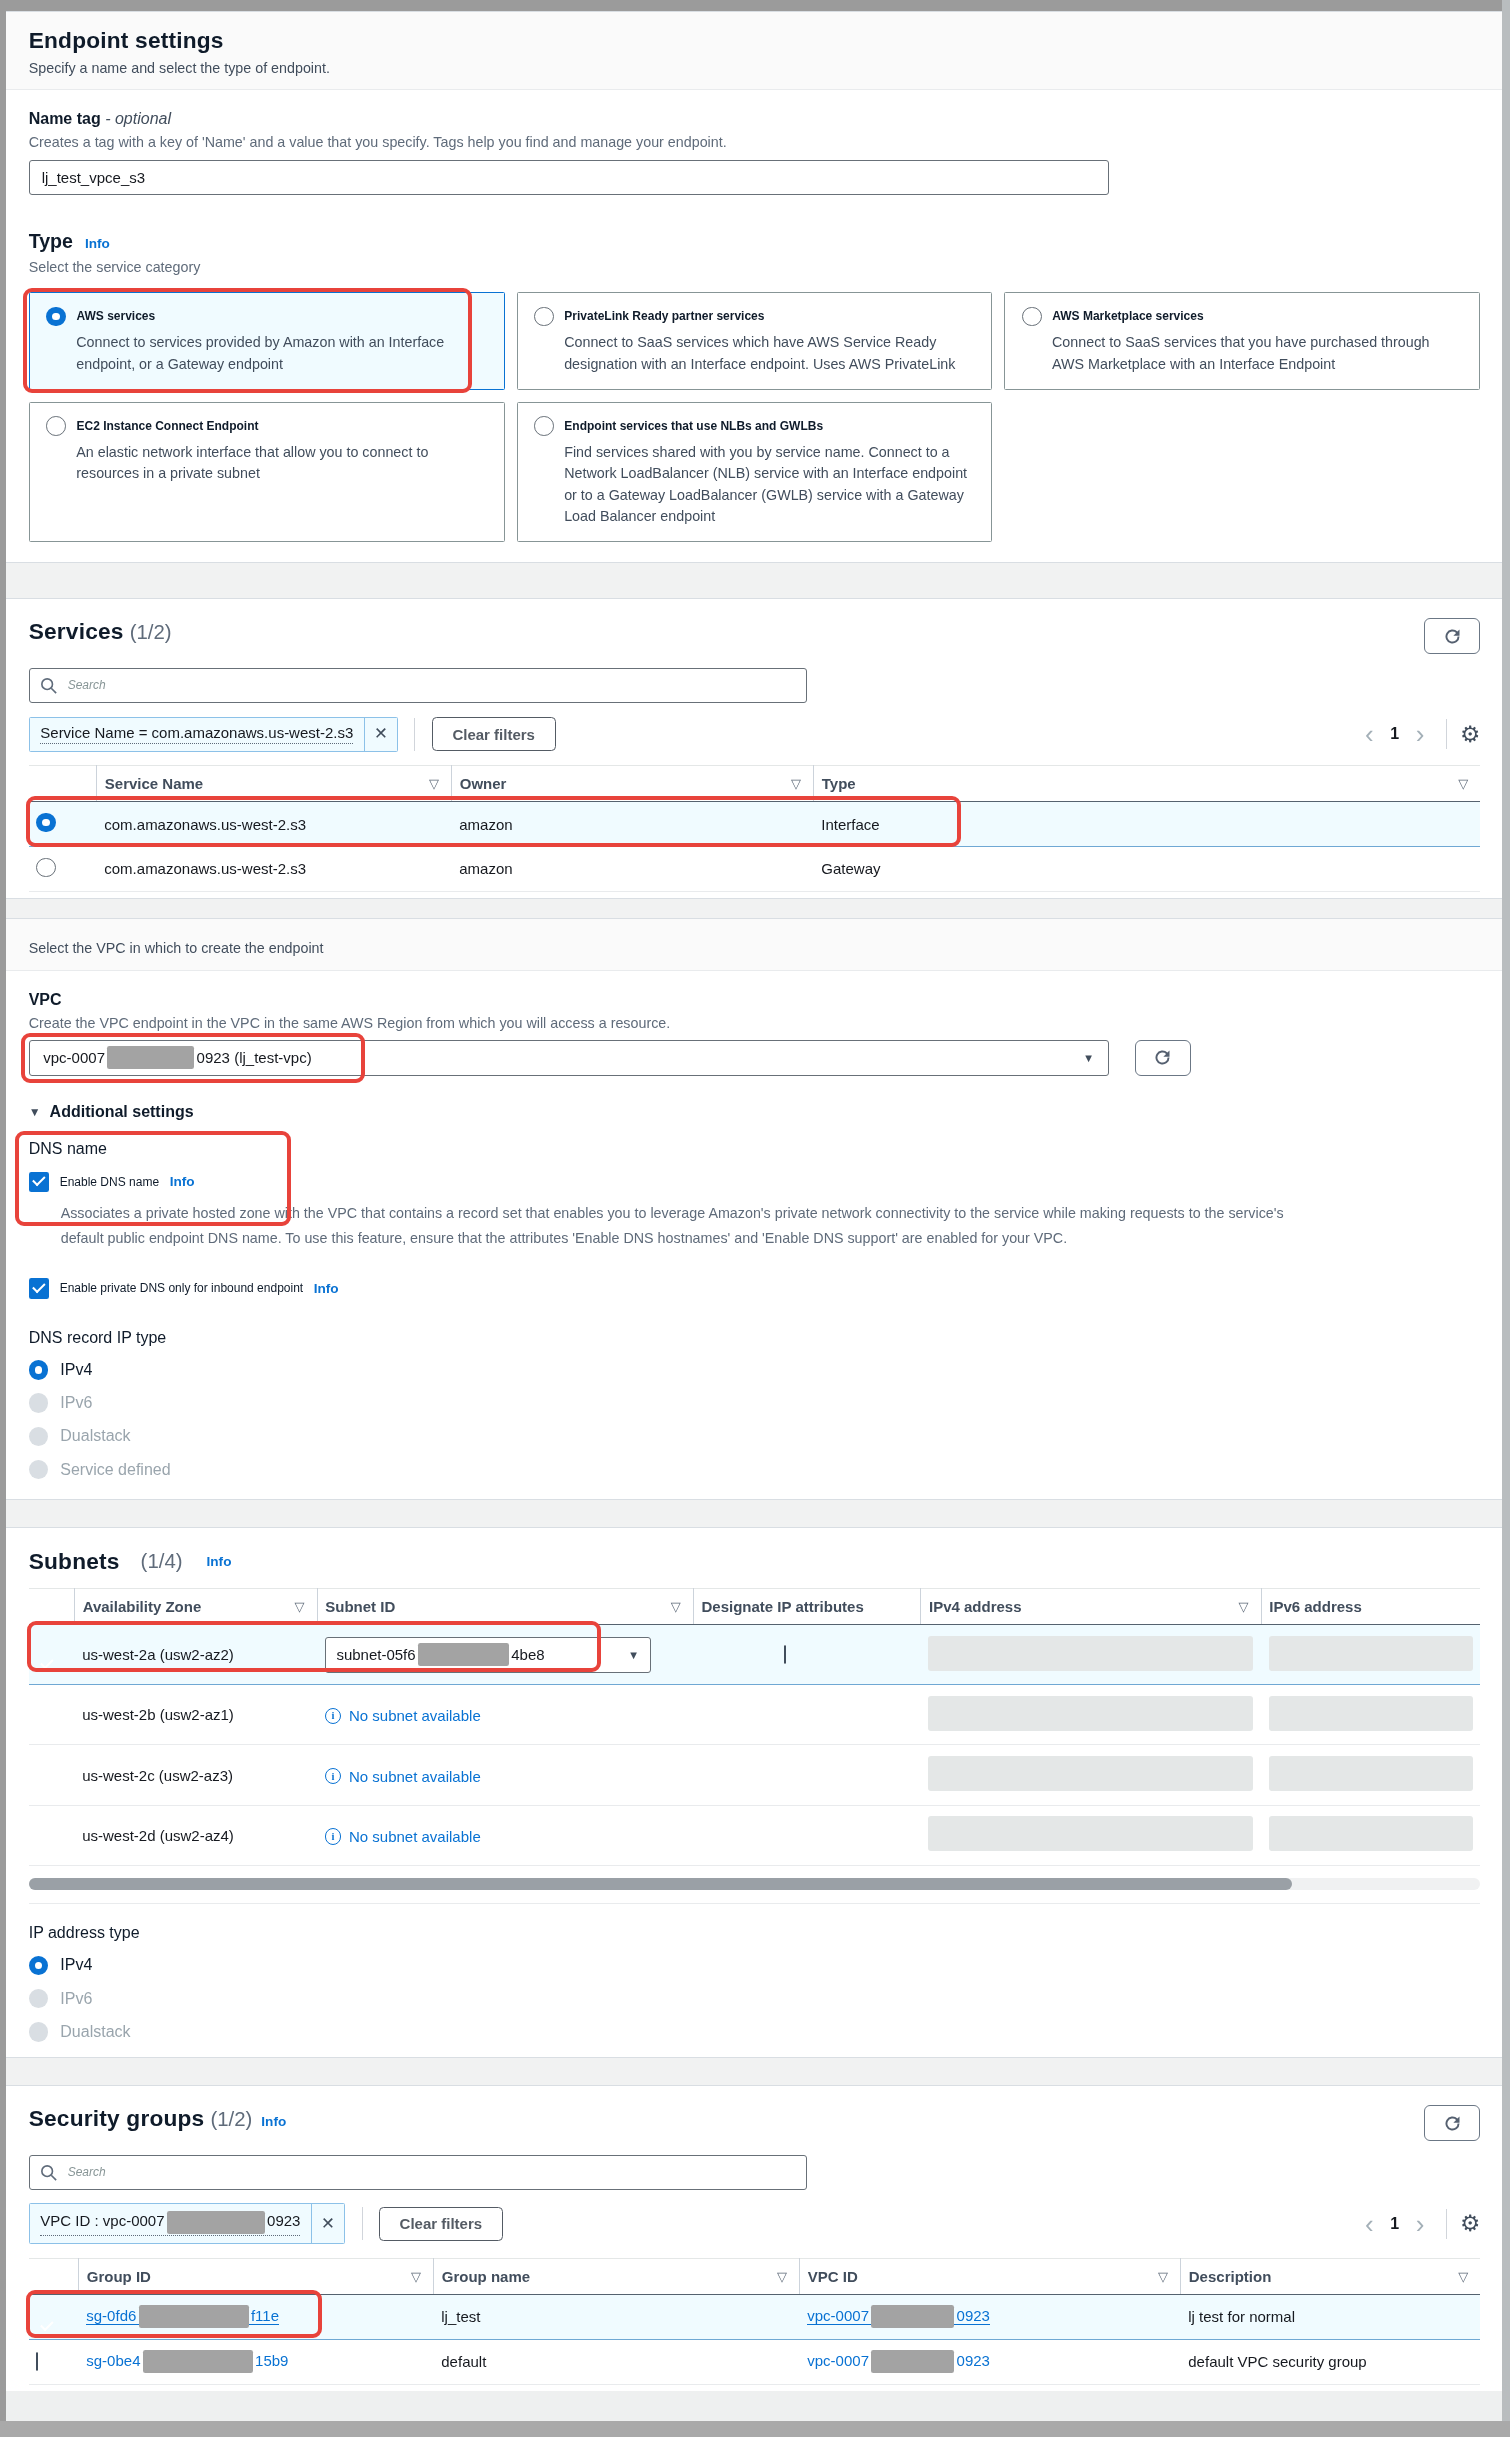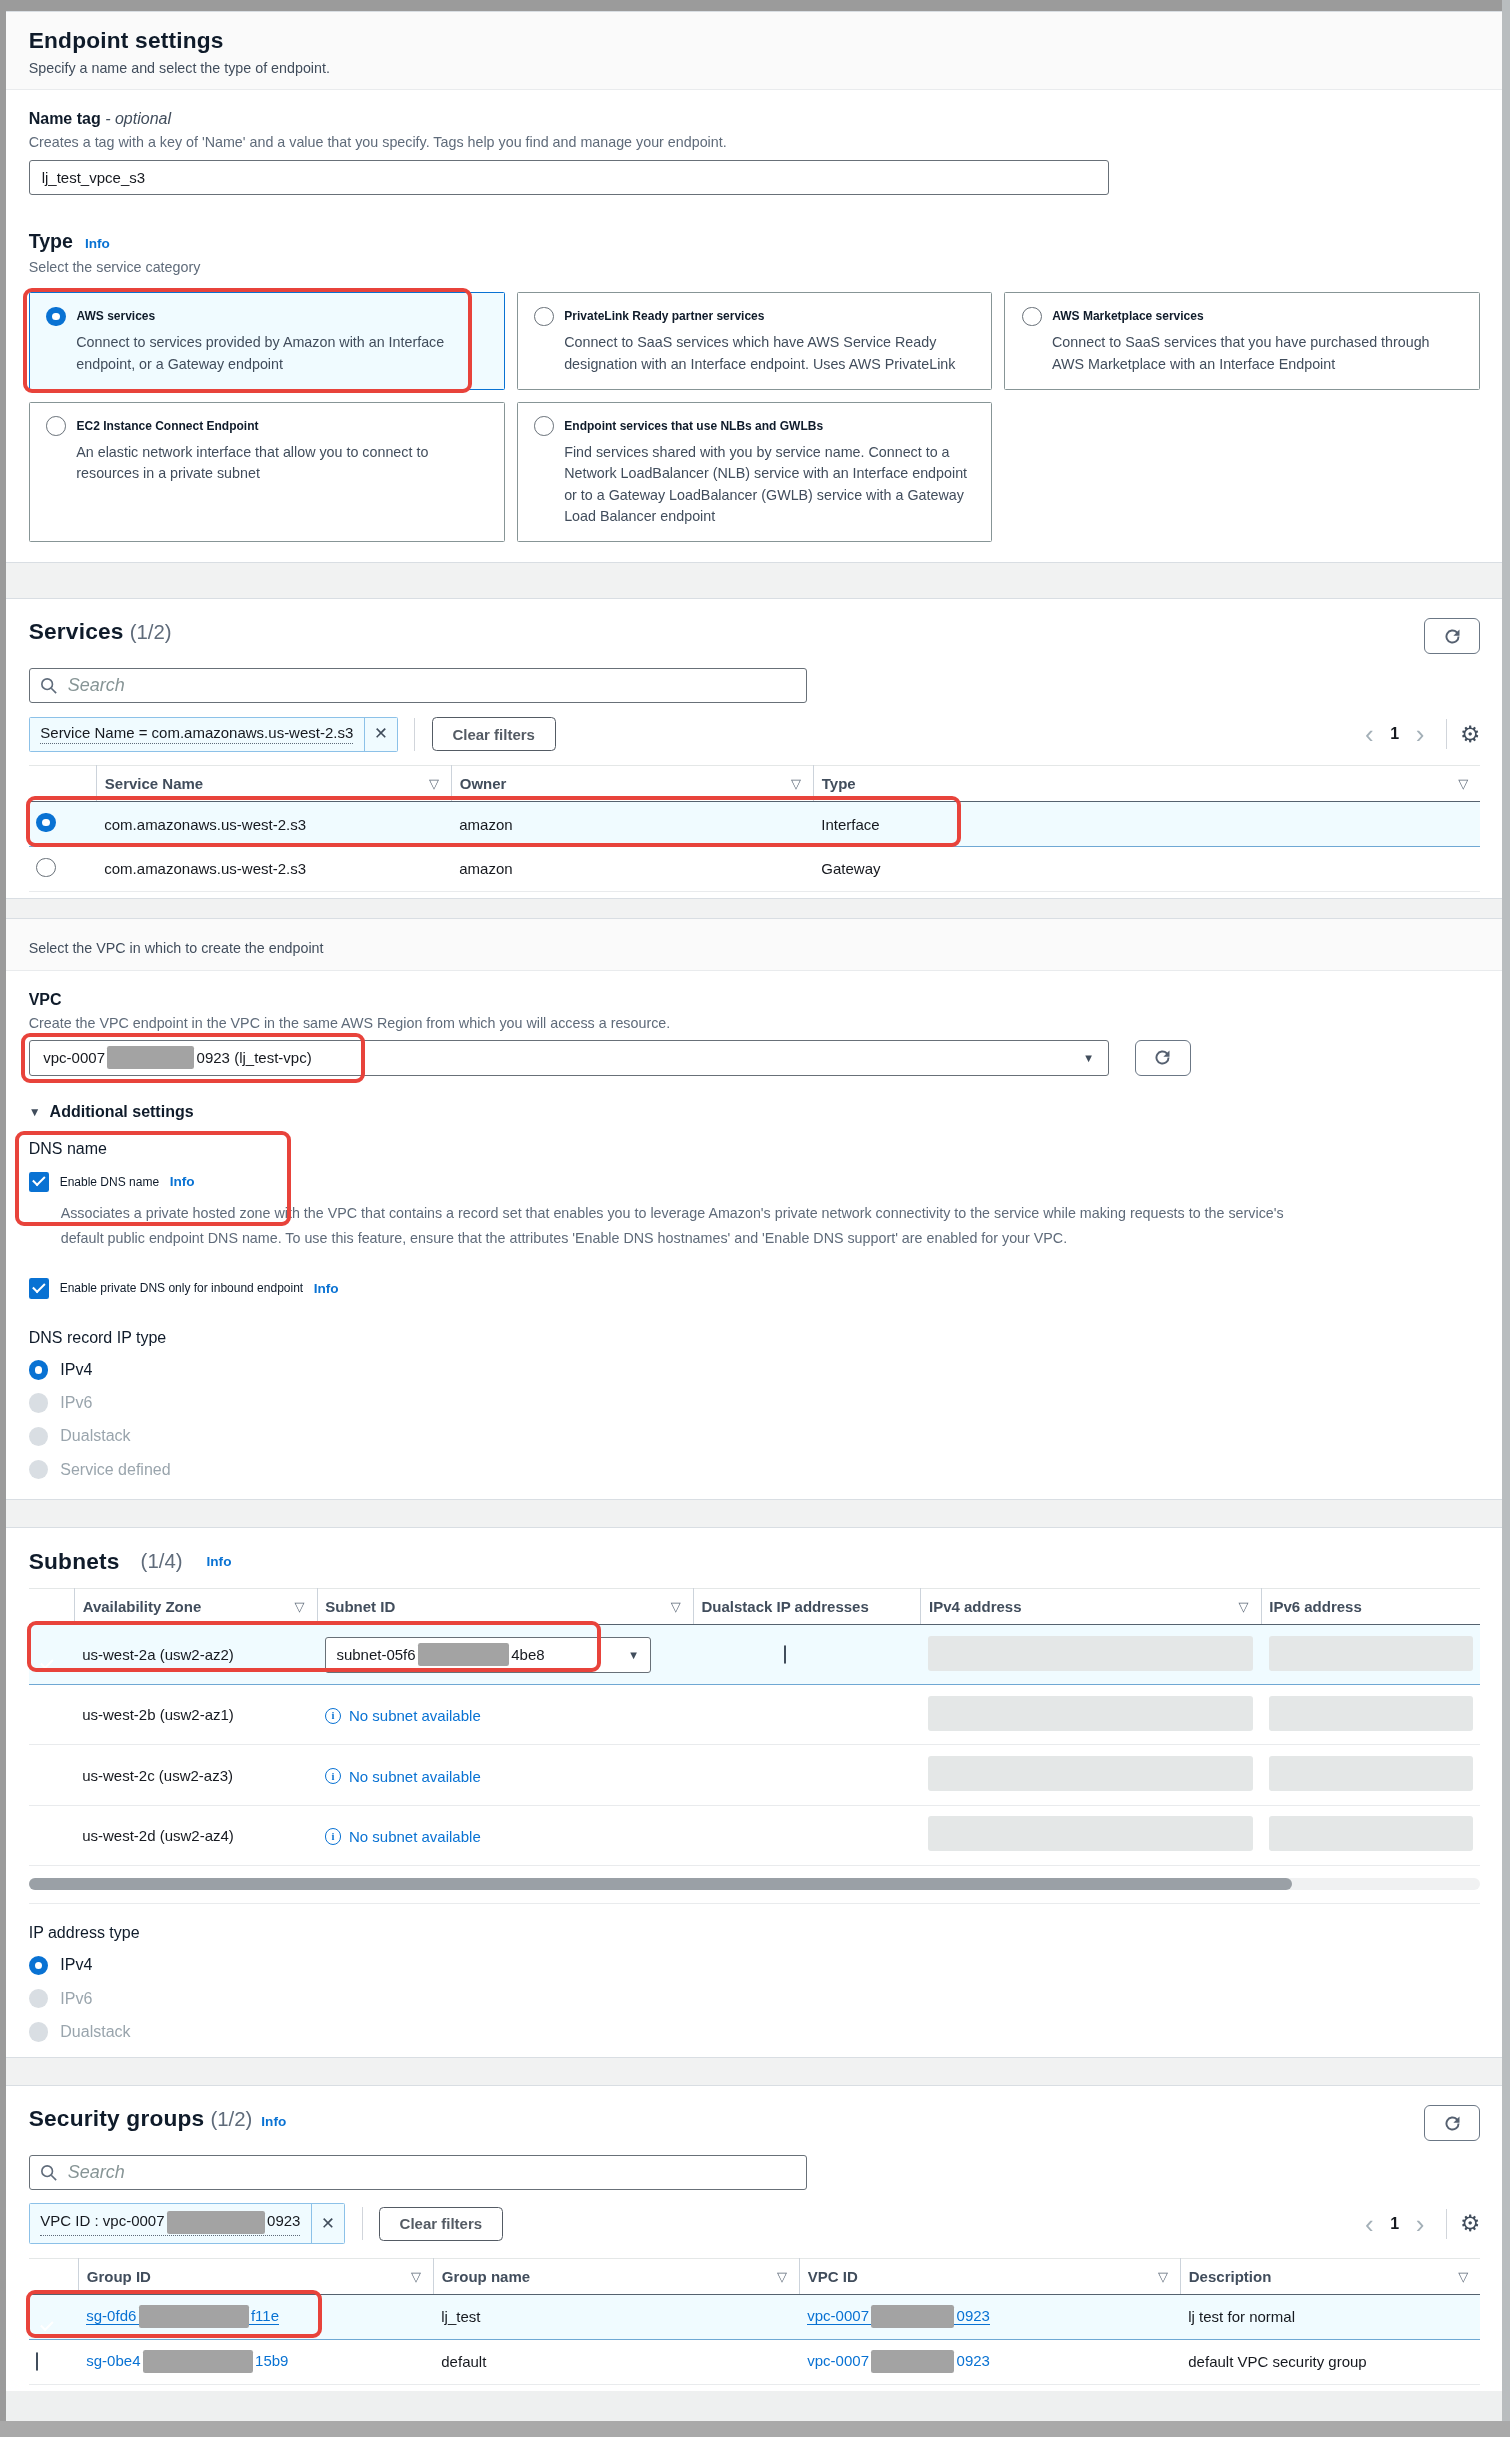--- a/index.html
+++ b/index.html
@@ -24,21 +24,21 @@
   .semib { font-weight:600; }
   .opt { font-style:italic; color:#414d5c; }
   .desc { font-size:14.3px; color:#5f6b7a; margin-top:6px; }
   .info-link { font-size:13.6px; font-weight:700; color:#0972d3; cursor:pointer; }
 
   .text-input { width:1080px; height:35px; border:0.8px solid #687078; border-radius:3px; font-size:15px; padding:0 12px; color:#16191f; font-family:inherit; background:#fff; }
   .text-input::placeholder { font-style:italic; color:#879596; }
 
   .search-wrap { position:relative; width:778px; }
   .search-wrap svg { position:absolute; left:10.6px; top:8.3px; }
-  .search-input { width:778px; height:35px; border:0.8px solid #687078; border-radius:3px; font-size:18px; padding:0 12px 0 38px; font-family:inherit;font-style:italic; }
+  .search-input { width:778px; height:35px; border:0.8px solid #687078; border-radius:3px; font-size:12px; padding:0 12px 0 38px; font-family:inherit;font-style:italic; }
   .search-input::placeholder { font-style:italic; color:#879596; }
 
   
   .type-grid { display:grid; grid-template-columns:1fr 1fr 1fr; gap:12px; margin-top:16.6px; }
   .type-card { border:0.8px solid #879596; border-radius:1.5px; background:#fff; padding:13.6px 16.6px; position:relative; }
   .type-card.sel { border:1.5px solid #0972d3; background:#f0fbff; }
   .tc-top { display:flex; align-items:center; gap:10.6px; }
   .tc-title { font-size:12px; font-weight:600; color:#0f1b2a; }
   .tc-desc { font-size:14.3px; color:#414d5c; line-height:1.5; margin:6px 0 0 30px; }
 
@@ -357,21 +357,21 @@
                     <span>Availability Zone</span>
                     <span class="sort">▽</span>
                   </span>
                 </th>
             <th>
                   <span class="hwrap">
                     <span>Subnet ID</span>
                     <span class="sort">▽</span>
                   </span>
                 </th>
-            <th><span>Dualstack IP addresses</span></th>
+            <th><span>Designate IP attributes</span></th>
             <th>
                   <span class="hwrap">
                     <span>IPv4 address</span>
                     <span class="sort">▽</span>
                   </span>
                 </th>
             <th><span>IPv6 address</span></th>
           </tr>
         </thead>
         <tbody>

